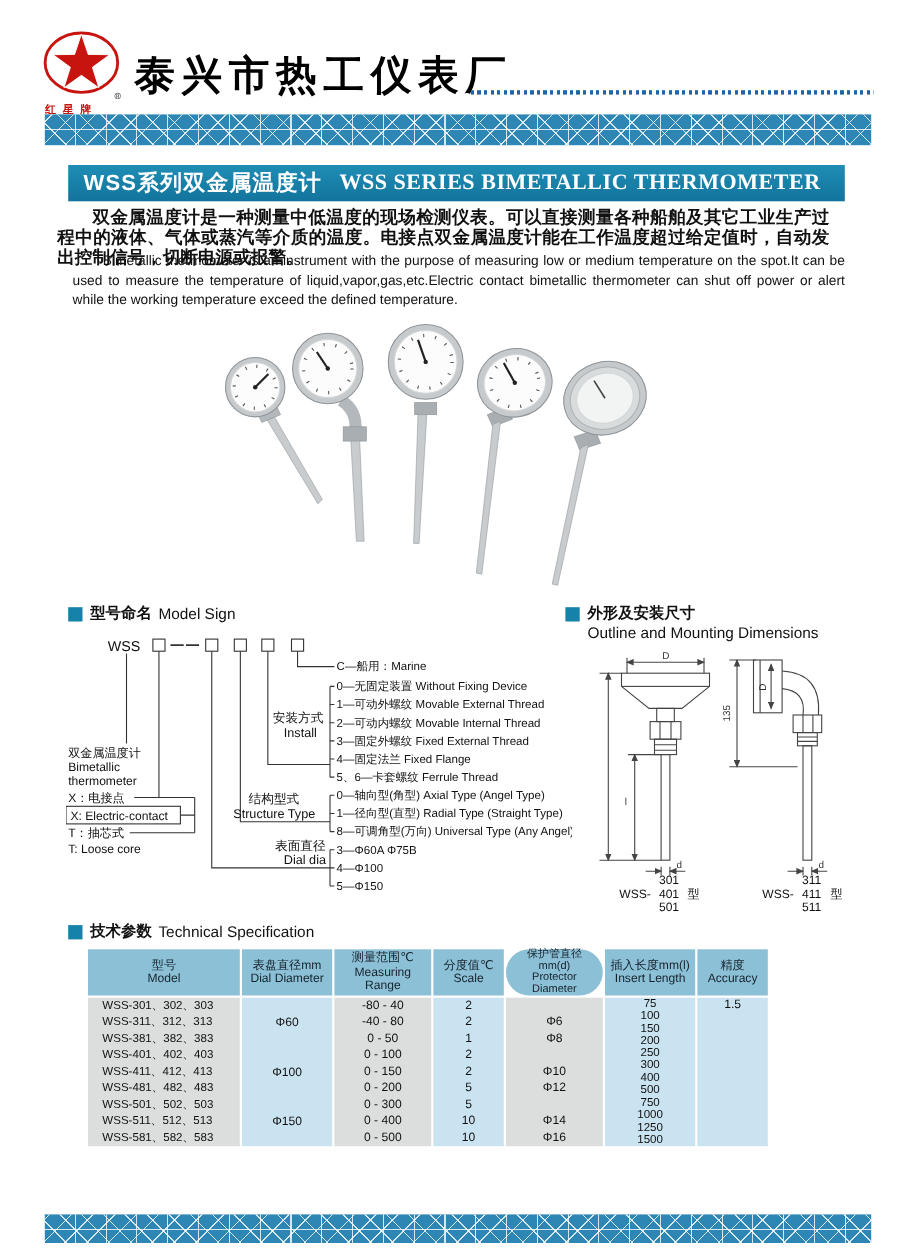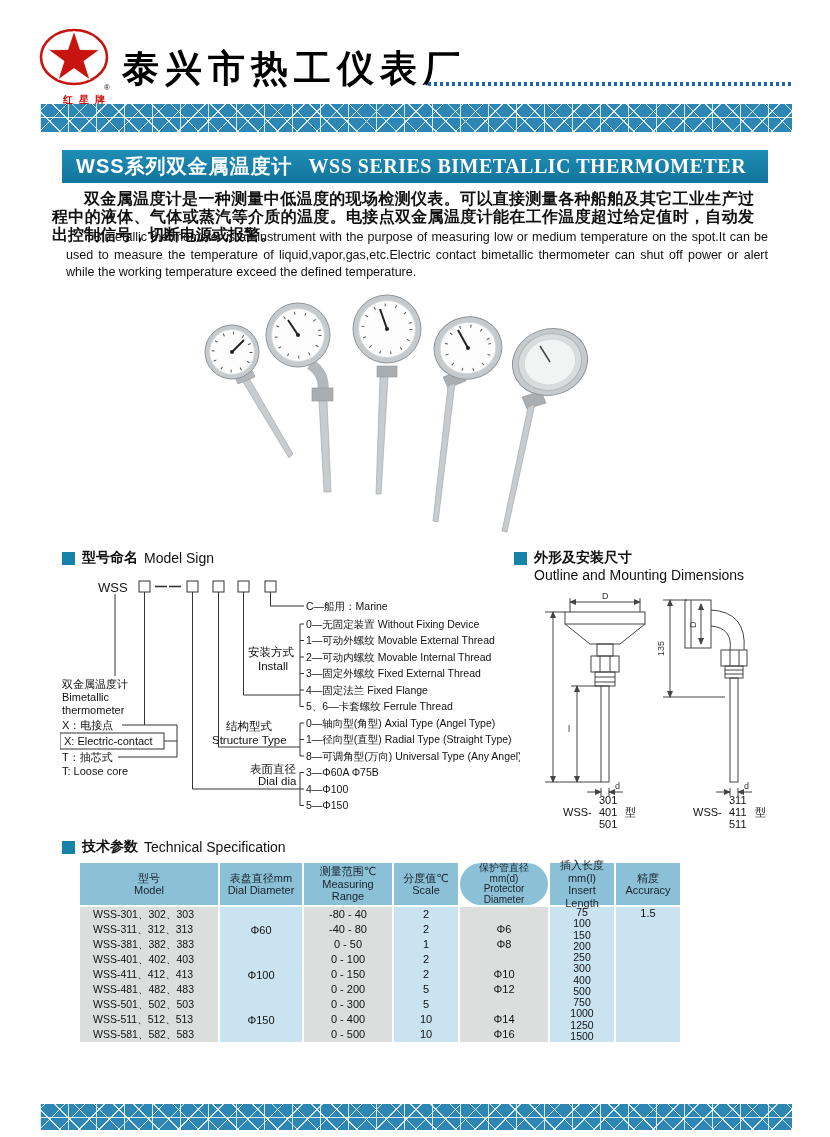--- a/index.html
+++ b/index.html
@@ -1,21 +1,21 @@
 <!DOCTYPE html>
 <html><head>
 <meta charset="utf-8">
 <style>
   html,body{margin:0;padding:0;background:#fff;}
   #page{position:relative;width:830px;height:1137px;background:#fff;overflow:hidden;
         font-family:"Liberation Sans","DejaVu Sans",sans-serif;color:#111;}
   .abs{position:absolute;}
 
   
-  .brand{position:absolute;left:41px;top:93px;color:#C8140F;font-size:10px;font-weight:bold;letter-spacing:6px;margin-left:22px;}
+  .brand{position:absolute;left:41px;top:93px;color:#C8140F;font-size:10px;font-weight:bold;letter-spacing:6px;}
   .company{position:absolute;left:122px;top:44px;font-size:37px;font-weight:bold;letter-spacing:6px;color:#000;}
   .dotline{position:absolute;left:428px;top:82px;width:366px;height:4px;
            background:repeating-linear-gradient(90deg,#1E64A8 0 3px,transparent 3px 6px);}
 
   
   .band{position:absolute;left:40px;width:752px;height:28px;background-color:#2E86B5;
     background-image:
       repeating-linear-gradient(45deg,rgba(255,255,255,.8) 0 1px,transparent 1px 14px),
       repeating-linear-gradient(-45deg,rgba(255,255,255,.8) 0 1px,transparent 1px 14px),
       repeating-linear-gradient(90deg,rgba(255,255,255,.8) 0 1px,transparent 1px 28px),
@@ -352,21 +352,21 @@
         <div class="cell">Φ6</div>
         <div class="cell">Φ8</div>
         <div class="cell"></div>
         <div class="cell">Φ10</div>
         <div class="cell">Φ12</div>
         <div class="cell"></div>
         <div class="cell">Φ14</div>
         <div class="cell">Φ16</div>
       </div>
     </div>
-    <div class="col" style="width:64px">
+    <div class="col" style="width:82px">
       <div class="th">
         <div>插入长度mm(l)</div>
         <div>Insert Length</div>
       </div>
       <div class="tb blue">
         <div class="cellS">75</div>
         <div class="cellS">100</div>
         <div class="cellS">150</div>
         <div class="cellS">200</div>
         <div class="cellS">250</div>

